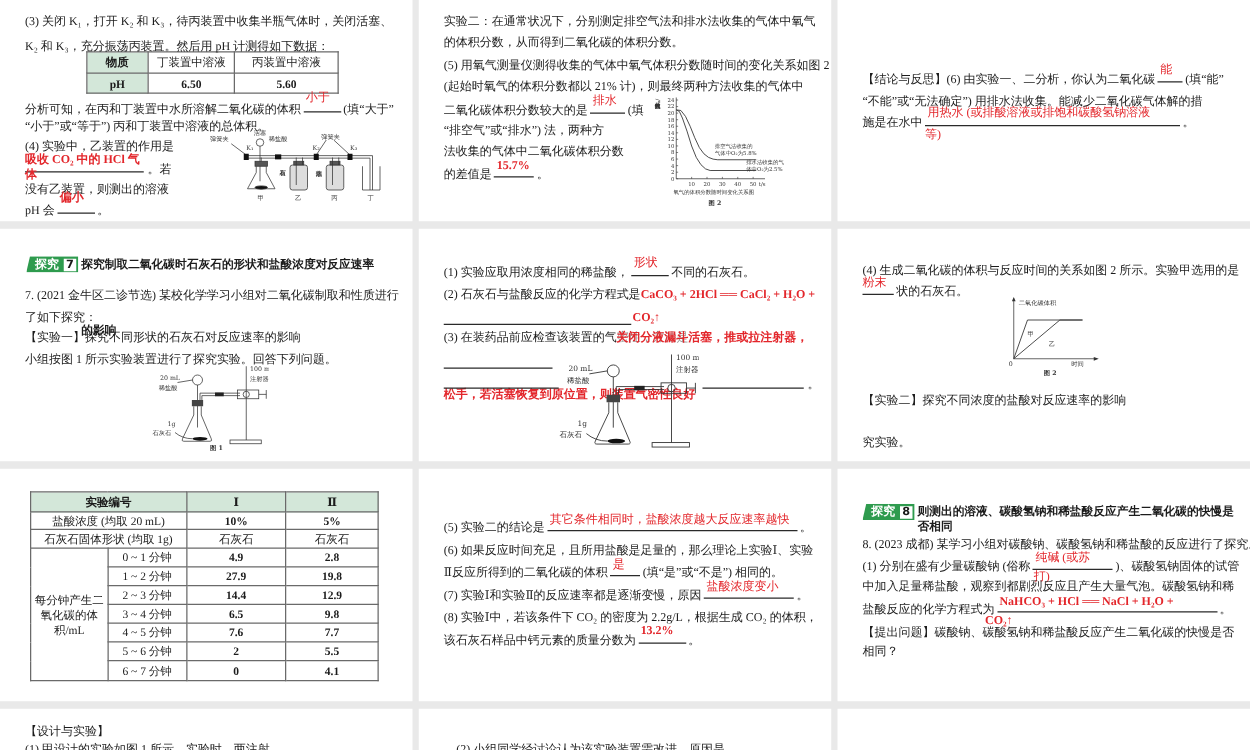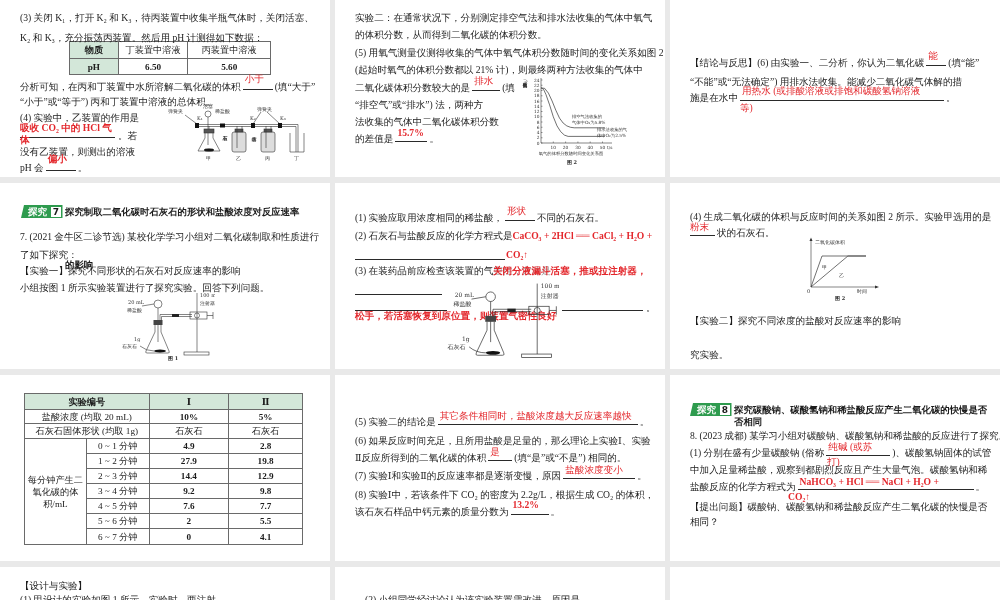--- a/index.html
+++ b/index.html
@@ -333,21 +333,21 @@
       <td class="b">27.9</td>
       <td class="b">19.8</td>
     </tr>
     <tr style="height:15px;">
       <td>2 ~ 3 分钟</td>
       <td class="b">14.4</td>
       <td class="b">12.9</td>
     </tr>
     <tr style="height:15px;">
       <td>3 ~ 4 分钟</td>
-      <td class="b">9.2</td>
+      <td class="b">6.5</td>
       <td class="b">9.8</td>
     </tr>
     <tr style="height:15px;">
       <td>4 ~ 5 分钟</td>
       <td class="b">7.6</td>
       <td class="b">7.7</td>
     </tr>
     <tr style="height:15px;">
       <td>5 ~ 6 分钟</td>
       <td class="b">2</td>
@@ -377,21 +377,21 @@
   <div class="ln" style="top:131px;">
     <span>该石灰石样品中钙元素的质量分数为</span><span class="blank" style="width:38px;"><span class="ans b" style="bottom:3px;">13.2%</span></span><span>。</span>
   </div>
 </div>
 
 <div class="slide r3 c3">
   <div class="badge" style="left:20px;top:28px;">
     <span class="badge-label">探究</span>
     <span class="badge-num">8</span>
   </div>
-  <div class="ln b sans" style="top:29px;left:64px;font-size:9.4px;">探究碳酸钠、碳酸氢钠和稀盐酸反应产生二氧化碳的快慢是否</div>
+  <div class="ln b sans" style="top:29px;left:64px;font-size:9.4px;">则测出的溶液、碳酸氢钠和稀盐酸反应产生二氧化碳的快慢是</div>
   <div class="ln b sans" style="top:41px;left:64px;font-size:9.4px;">否相同</div>
   <div class="ln" style="top:55px;">8. (2023 成都) 某学习小组对碳酸钠、碳酸氢钠和稀盐酸的反应进行了探究。</div>
   <div class="ln" style="top:72px;">
     <span>(1) 分别在盛有少量碳酸钠 (俗称</span><span class="blank" style="width:64px;"><span class="ans" style="bottom:2px;">纯碱 (或苏</span></span><span>)、碳酸氢钠固体的试管</span>
   </div>
   <div class="ln red" style="top:81px;left:157px;">打)</div>
   <div class="ln" style="top:89px;">中加入足量稀盐酸，观察到都剧烈反应且产生大量气泡。碳酸氢钠和稀</div>
   <div class="ln" style="top:106px;">
     <span>盐酸反应的化学方程式为</span><span class="blank" style="width:176px;"><span class="ans b" style="bottom:1px;">NaHCO₃ + HCl ══ NaCl + H₂O +</span></span><span>。</span>
   </div>

